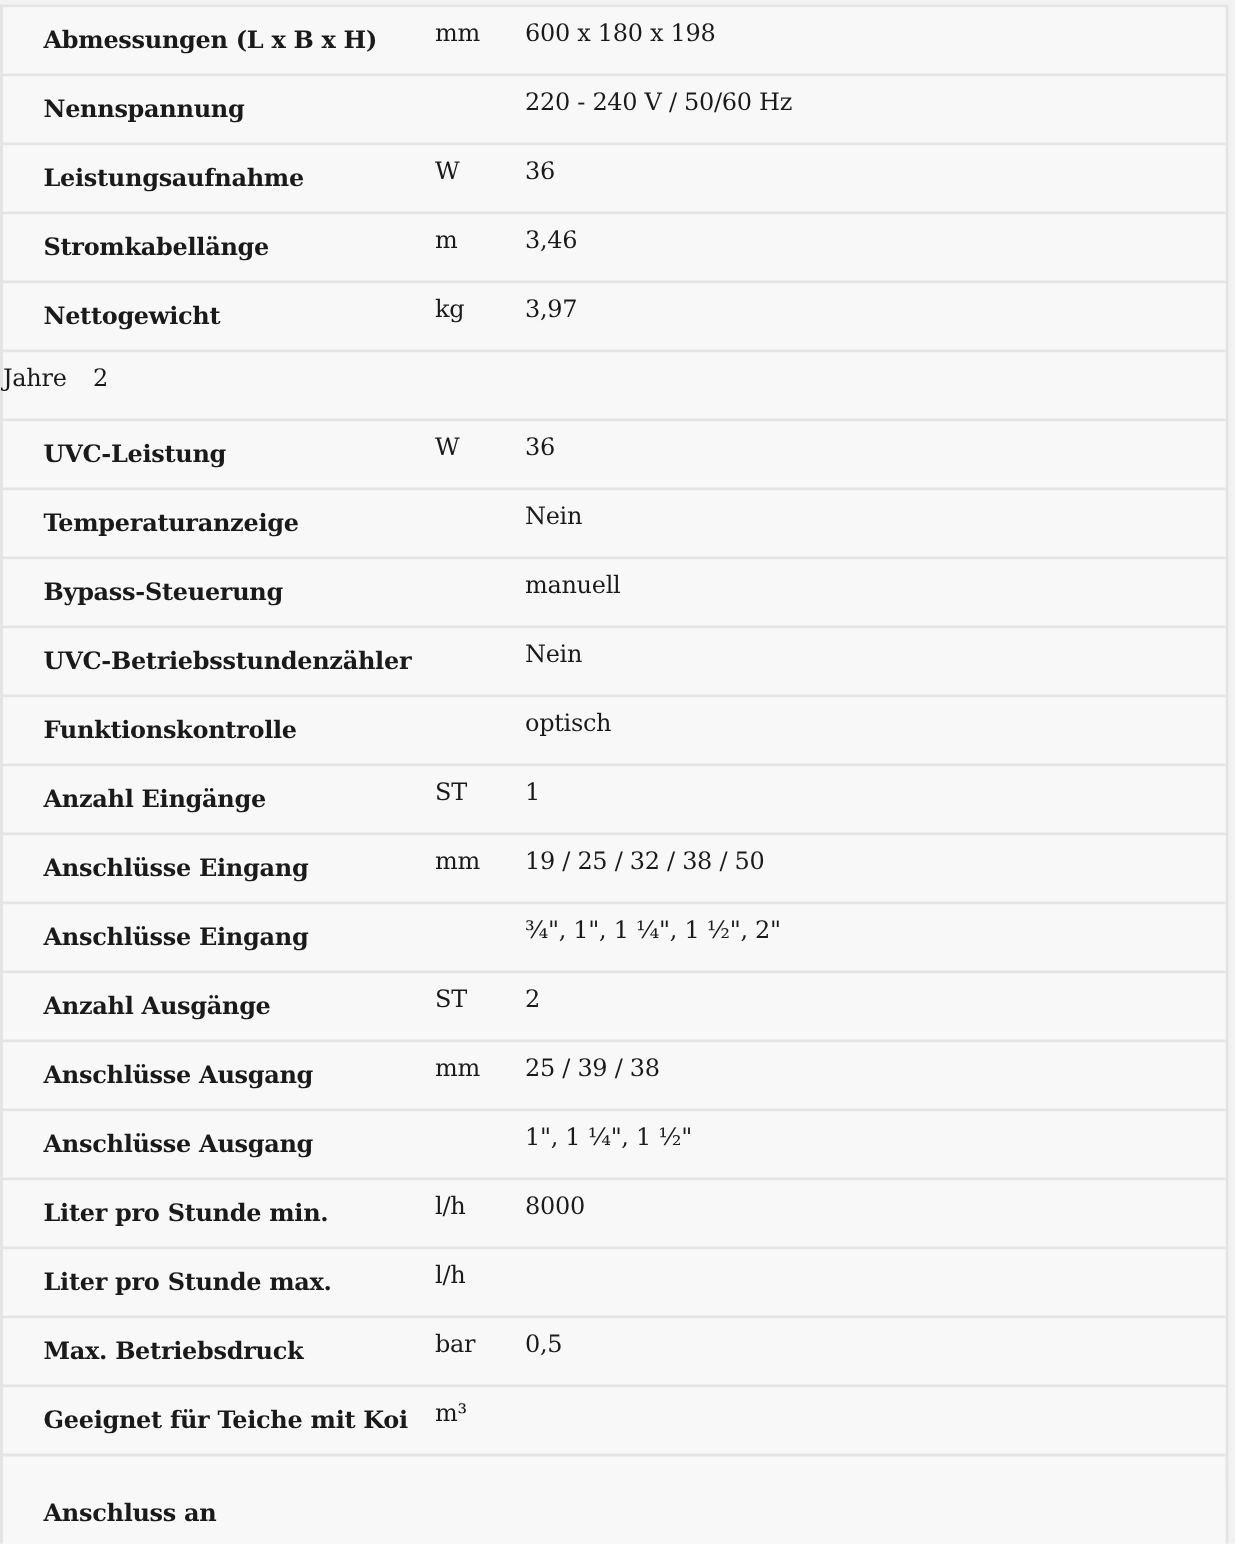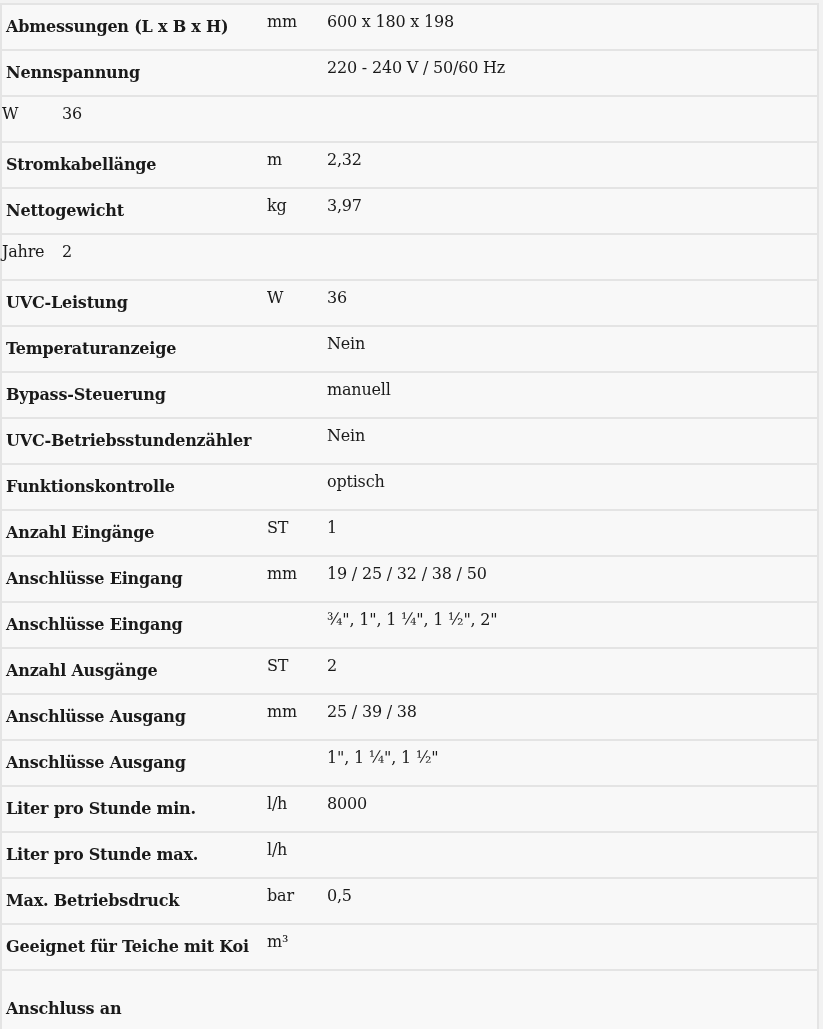--- a/index.html
+++ b/index.html
@@ -31,21 +31,21 @@
   }
   .cell {
     box-sizing: content-box;
     font-size: 16px;
     line-height: 1.2;
     letter-spacing: -0.2px;
     white-space: nowrap;
   }
   .cell.label {
     width: 261px;
-    padding-left: 4px;
+    padding-left: 27px;
     display: flex;
     align-items: center;
     font-weight: bold;
   }
   .cell.unit {
     width: 60px;
     padding-top: 7px;
   }
   .cell.value {
     flex: 1;
@@ -63,28 +63,29 @@
     <div class="cell value">600 x 180 x 198</div>
   </div>
 
   <div class="spec-row">
     <div class="cell label">Nennspannung</div>
     <div class="cell unit"></div>
     <div class="cell value">220 - 240 V / 50/60 Hz</div>
   </div>
 
   <div class="spec-row">
+    <div class="cell label">Leistungsaufnahme</div>
     <div class="cell unit">W</div>
     <div class="cell value">36</div>
   </div>
 
   <div class="spec-row">
     <div class="cell label">Stromkabellänge</div>
     <div class="cell unit">m</div>
-    <div class="cell value">2,32</div>
+    <div class="cell value">3,46</div>
   </div>
 
   <div class="spec-row">
     <div class="cell label">Nettogewicht</div>
     <div class="cell unit">kg</div>
     <div class="cell value">3,97</div>
   </div>
 
   <div class="spec-row">
     <div class="cell unit">Jahre</div>

